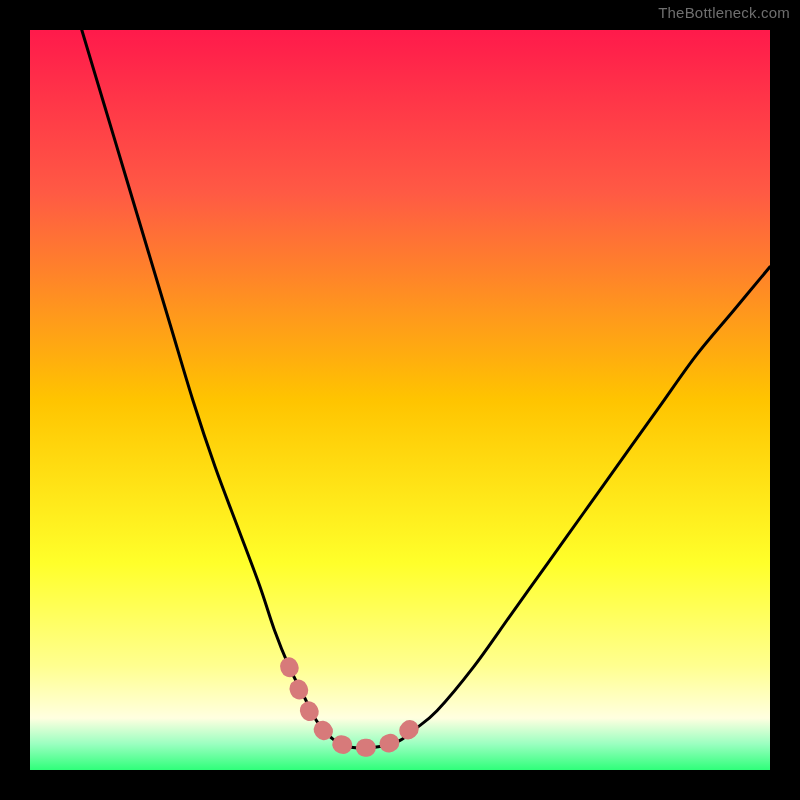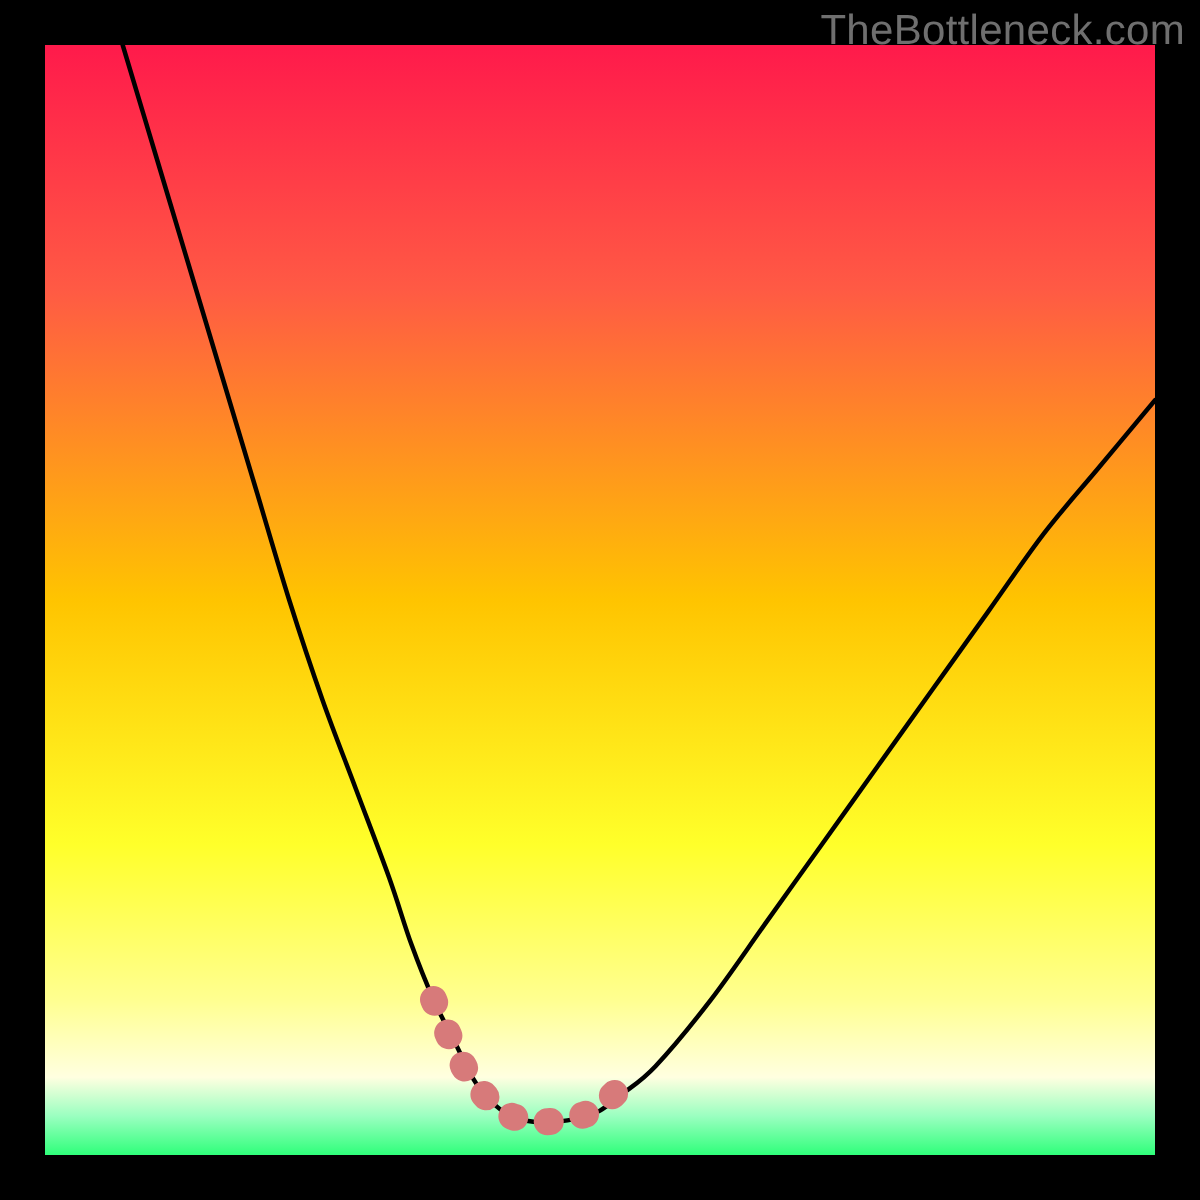--- a/index.html
+++ b/index.html
@@ -17,21 +17,21 @@
     top: 0;
     width: 800px;
     height: 800px;
     background: #000;
   }
   .watermark {
     position: absolute;
     top: 4px;
     right: 10px;
     color: #6f6f6f;
-    font-size: 28px;
+    font-size: 15px;
     font-weight: 400;
     letter-spacing: 0.2px;
     z-index: 10;
   }
   .plot {
     position: absolute;
     left: 30px;
     top: 30px;
     width: 740px;
     height: 740px;

